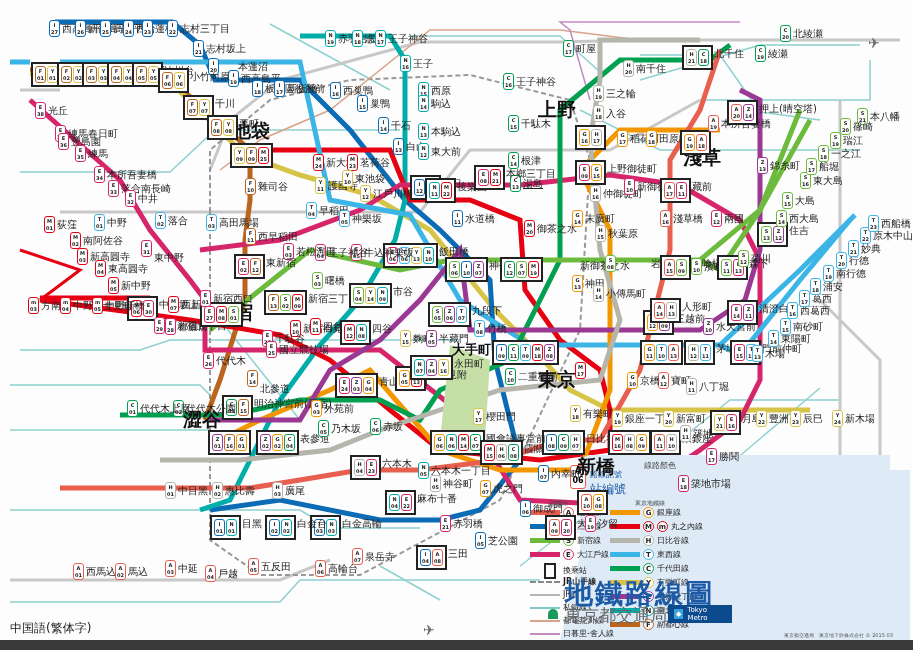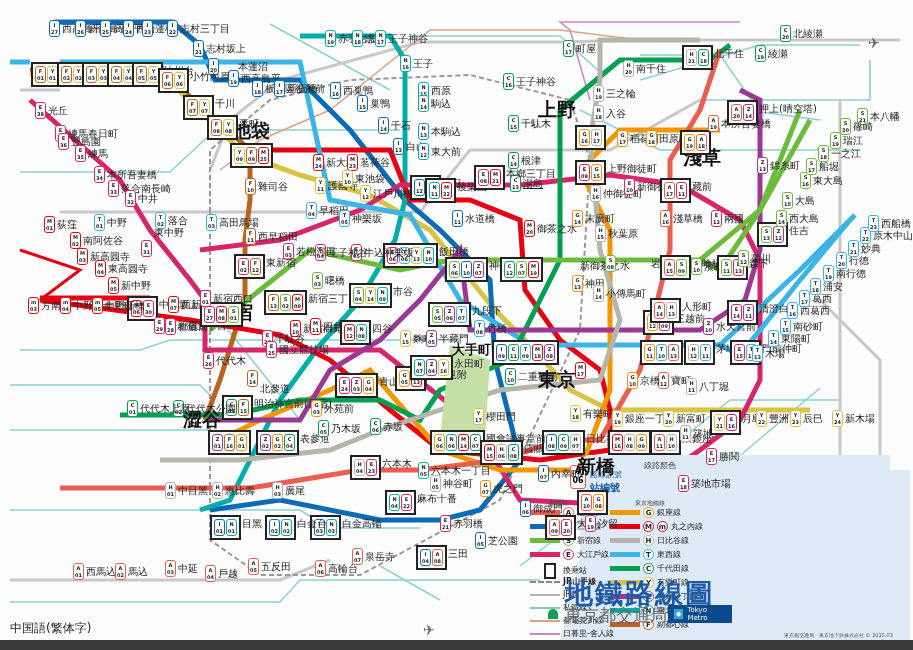--- a/index.html
+++ b/index.html
@@ -107,21 +107,21 @@
   <path d="M600 470 L910 470 V640 H560 Z" fill="#deebf7"></path>
 </svg>
 
 <div class="legend">
   <div class="lg-head" style="left:64px;top:5px;font-size:8px;">線路顏色</div>
   <div style="position:absolute;left:-10px;top:10px;width:14px;height:22px;border:1.5px solid #e85e4f;border-radius:3px;background:#fff;font-size:8px;text-align:center;line-height:10px;font-weight:bold;">
     <div>A</div>
     <div>06</div>
   </div>
   <div class="lg-head" style="left:10px;top:14px;font-size:8px;color:#1c5aa6;">路線記號</div>
-  <div class="lg-head" style="left:10px;top:26px;font-size:10px;color:#1c5aa6;font-weight:bold;">站編號</div>
+  <div class="lg-head" style="left:10px;top:26px;font-size:12px;color:#1c5aa6;">站編號</div>
   <div class="lg-head" style="left:-30px;top:44px;">都營線</div>
   <div class="lg-head" style="left:55px;top:44px;">東京地鐵線</div>
   <div id="lg-toei">
         <div class="lg-row" style="left: -50px; top: 52px;">
           <span class="lg-swatch" style="background: rgb(232, 94, 79);"></span>
           <span class="lg-letter" style="border-color: rgb(232, 94, 79);">A</span>
           <span>淺草線</span>
         </div>
         <div class="lg-row" style="left: -50px; top: 66px;">
           <span class="lg-swatch" style="background: rgb(11, 107, 181);"></span>
@@ -974,21 +974,21 @@
           <span>07</span>
         </div>
       </div>
       <div class="lbl" style="left: 181px; top: 300px;">西新宿</div>
       <div class="st plain" style="left: 141px; top: 240px;">
         <div class="code" style="border-color: rgb(214, 37, 107); color: rgb(34, 34, 34);">
           <span>E</span>
           <span>31</span>
         </div>
       </div>
-      <div class="lbl" style="left: 154px; top: 228px; text-align: right;">東中野</div>
+      <div class="lbl" style="left: 154px; top: 253px; text-align: right;">東中野</div>
       <div class="st plain" style="left: 154px; top: 317px;">
         <div class="code" style="border-color: rgb(214, 37, 107); color: rgb(34, 34, 34);">
           <span>E</span>
           <span>29</span>
         </div>
       </div>
       <div class="lbl" style="left: 167px; top: 321px;">西新宿五丁目</div>
       <div class="st plain" style="left: 165px; top: 318px;">
         <div class="code" style="border-color: rgb(214, 37, 107); color: rgb(34, 34, 34);">
           <span>E</span>

